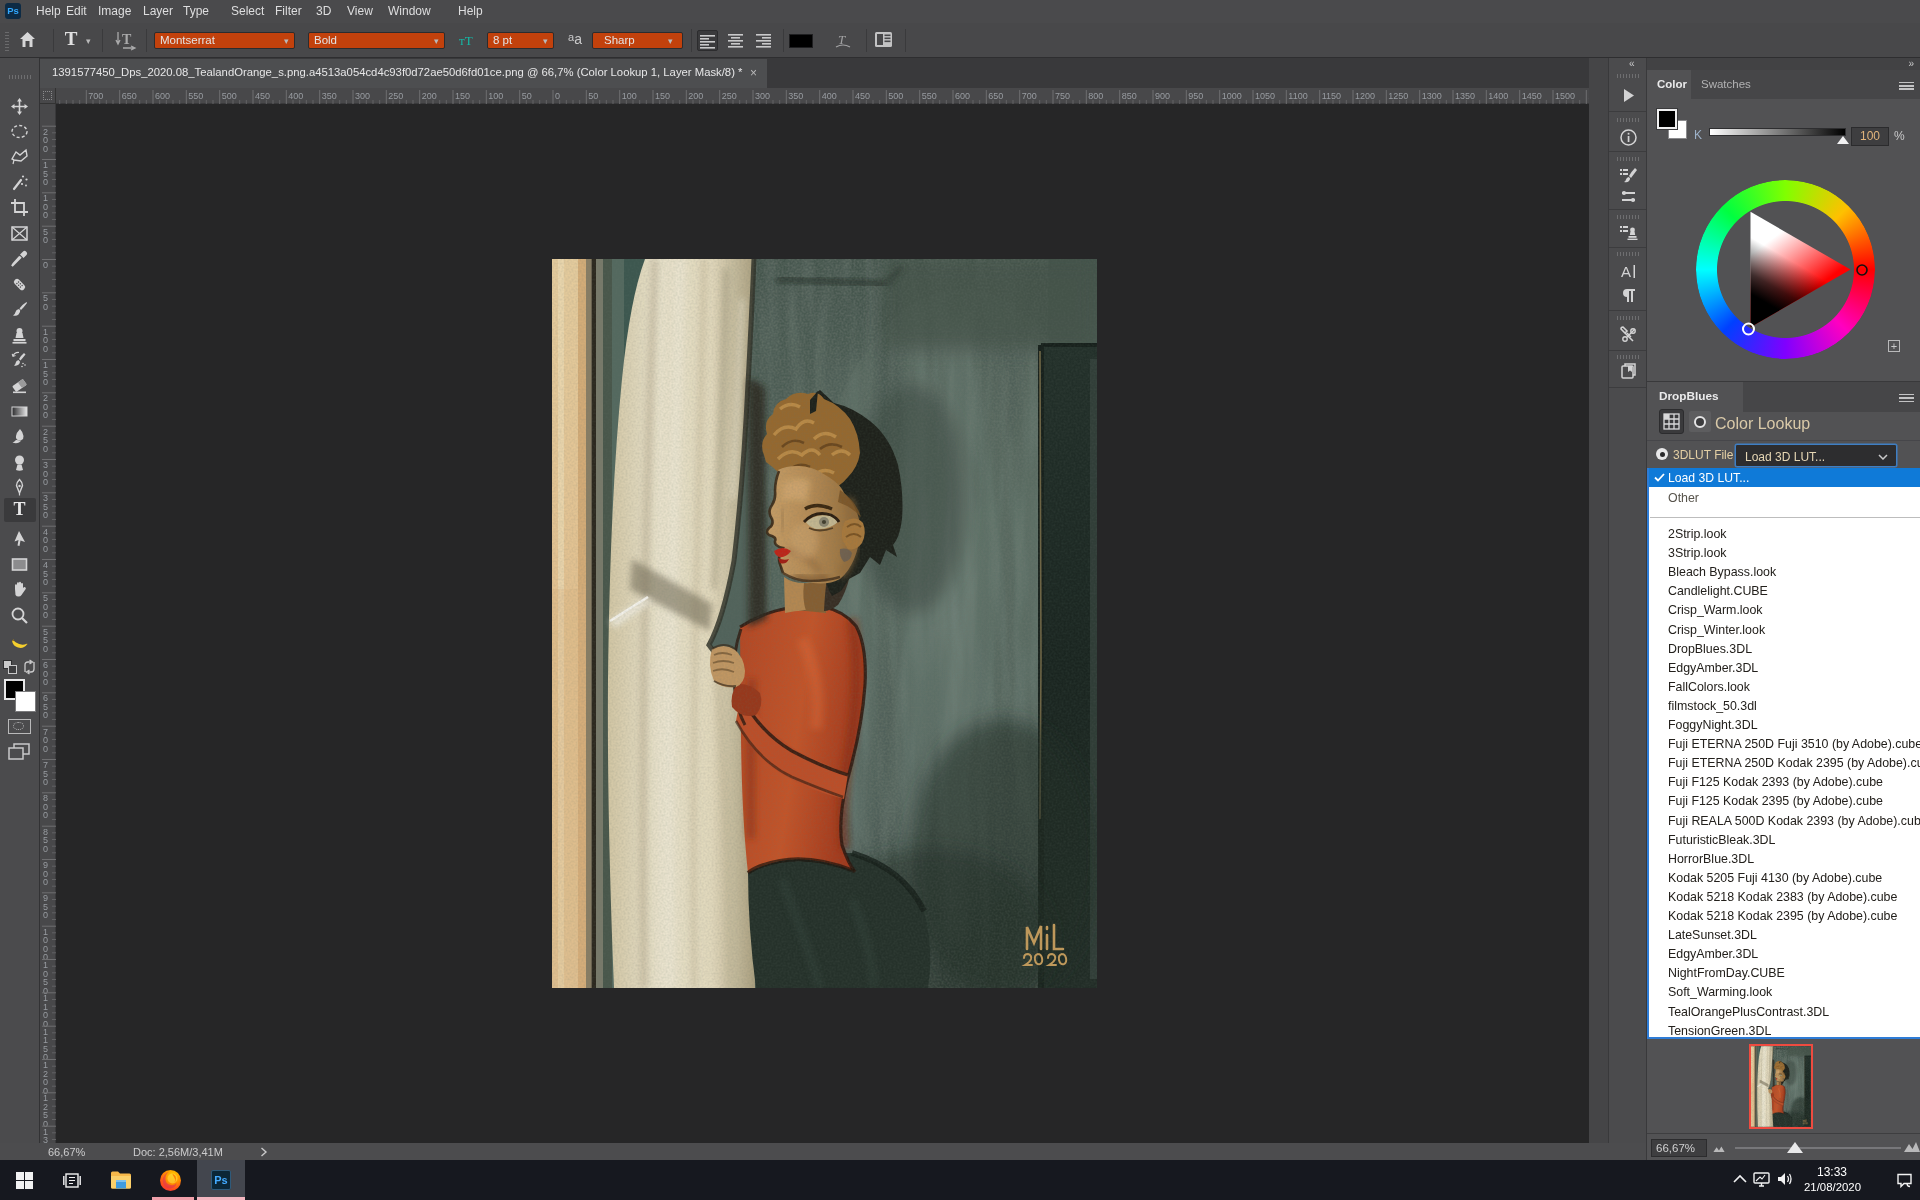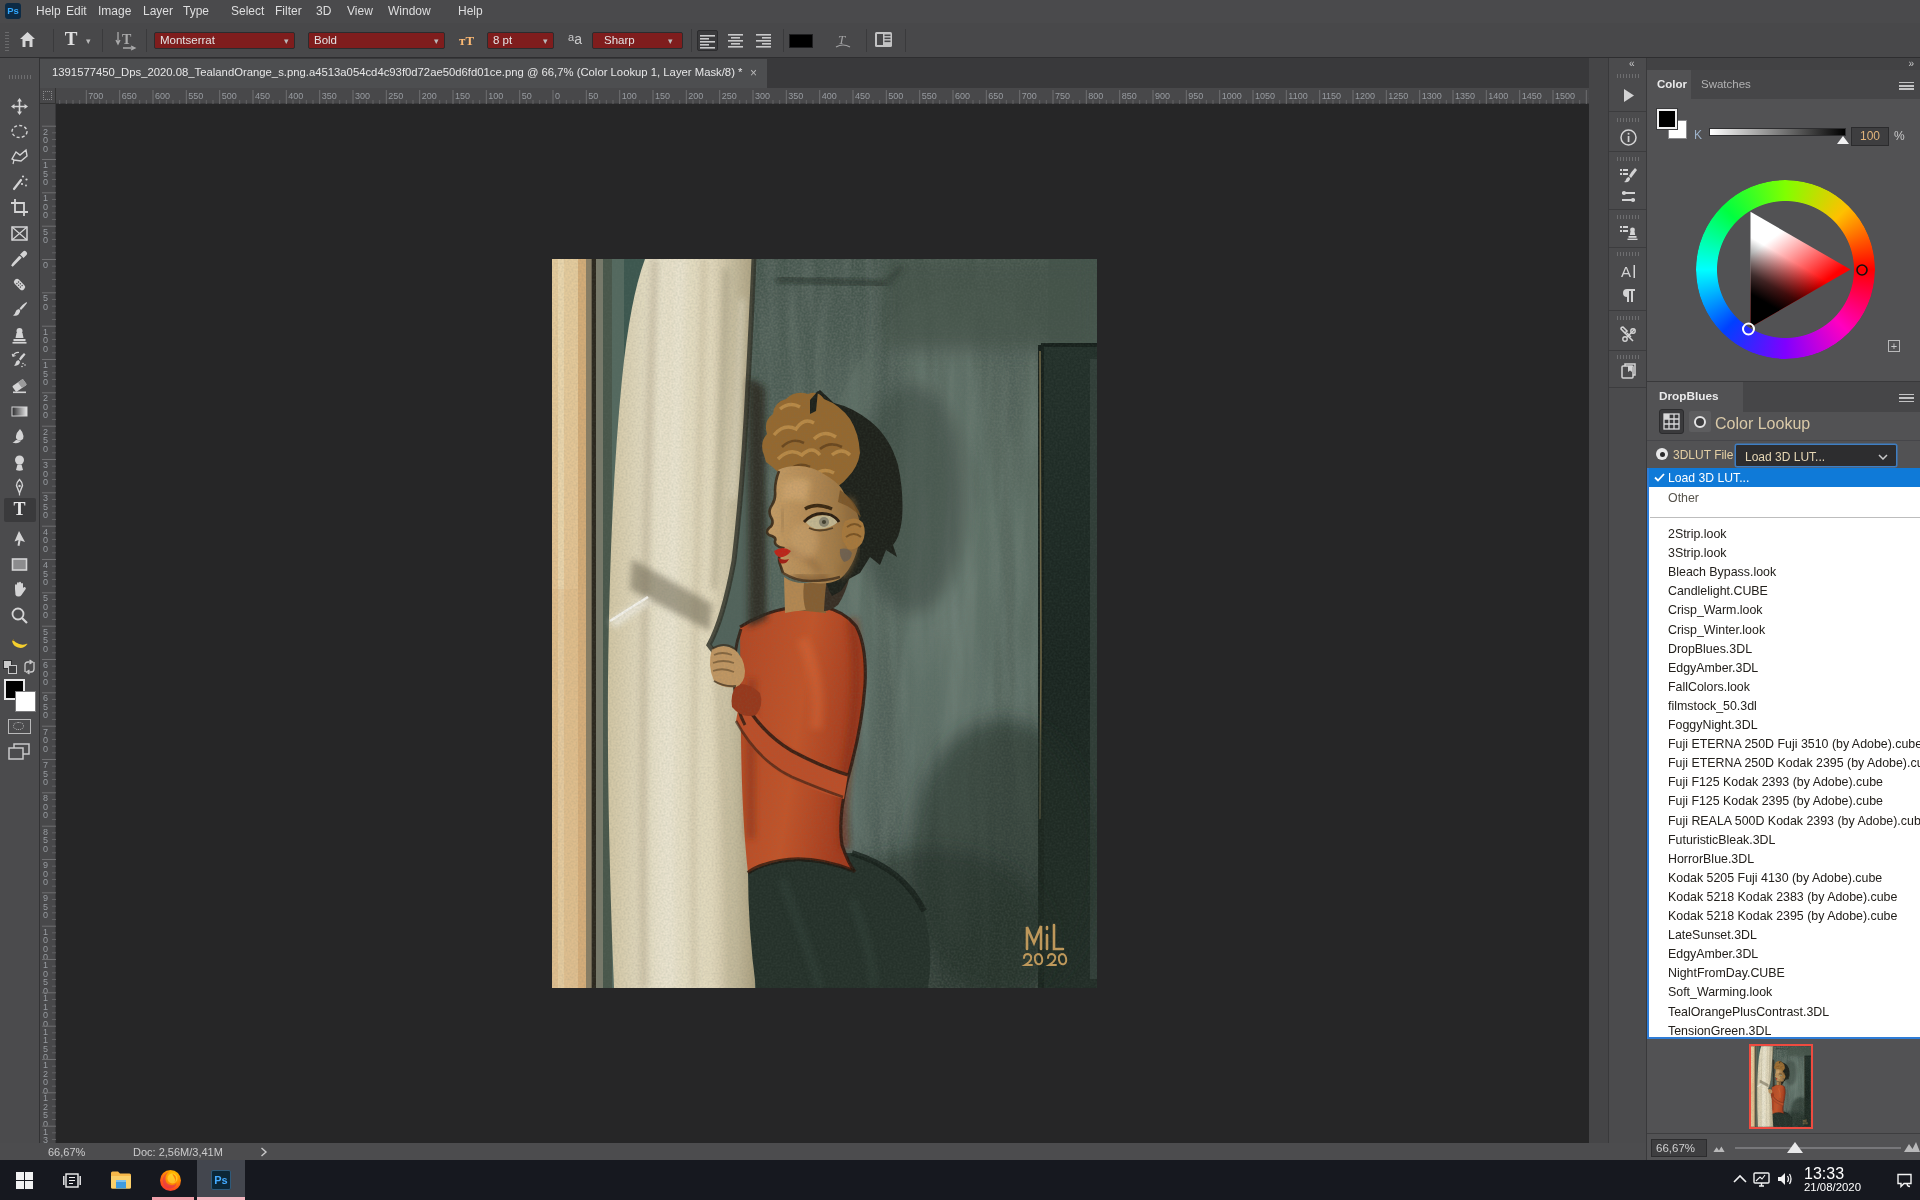--- a/index.html
+++ b/index.html
@@ -2,21 +2,21 @@
 <html><head><meta charset="utf-8">
 <style>
 *{margin:0;padding:0;box-sizing:border-box}
 html,body{width:1920px;height:1200px;overflow:hidden;background:#262627;
  font-family:"Liberation Sans",sans-serif;-webkit-font-smoothing:antialiased}
 .abs{position:absolute}
 #menubar{position:absolute;left:0;top:0;width:1920px;height:23px;background:#4a4a4c;color:#dededf;font-size:12px}
 #menubar span{position:absolute;top:4px}
 #optbar{position:absolute;left:0;top:23px;width:1920px;height:35px;background:#48484a;border-bottom:1px solid #2e2e30}
 .vsep{position:absolute;top:6px;width:1px;height:23px;background:#3a3a3c}
-.field{position:absolute;background:#7f1d1d;border:1px solid #2c2c2e;border-radius:2px;color:#e3e3e4;font-size:11.5px}
+.field{position:absolute;background:#c2410c;border:1px solid #2c2c2e;border-radius:2px;color:#e3e3e4;font-size:11.5px}
 .chev{position:absolute;color:#b9b9ba;font-size:9px}
 #tabbar{position:absolute;left:40px;top:58px;width:1568px;height:30px;background:#39393b}
 #tab{position:absolute;left:40px;top:59px;width:727px;height:29px;background:#4d4e50;color:#e6e6e7;font-size:11.3px}
 #toolbar{position:absolute;left:0;top:58px;width:40px;height:1085px;background:#4b4b4d;border-right:1px solid #323234}
 #hruler{position:absolute;left:40px;top:88px;width:1549px;height:16px;background:#48484a;border-bottom:1px solid #39393b}
 #vruler{position:absolute;left:40px;top:104px;width:16px;height:1039px;background:#48484a;border-right:1px solid #39393b}
 #corner{position:absolute;left:40px;top:88px;width:16px;height:16px;background:#48484a;border-right:1px solid #333;border-bottom:1px solid #333}
 #gutter{position:absolute;left:1589px;top:58px;width:19px;height:1085px;background:#454547}
 #iconstrip{position:absolute;left:1608px;top:58px;width:38px;height:1085px;background:#4b4b4d;border-left:1px solid #39393b}
 #panels{position:absolute;left:1646px;top:58px;width:274px;height:1085px;background:#525254;border-left:1px solid #39393b}
@@ -55,21 +55,21 @@
 <svg class="abs" style="left:115px;top:8px" width="22" height="20" viewBox="0 0 22 20">
       <text x="7" y="13" font-family="Liberation Serif" font-size="14" font-weight="bold" fill="#a9a9aa">T</text>
       <path d="M3 1 V12 M1 9 L3 13 L5 9" stroke="#a9a9aa" stroke-width="1.3" fill="none"></path>
       <path d="M8 17 H19 M16 15 L20 17 L16 19" stroke="#a9a9aa" stroke-width="1.3" fill="none"></path>
     </svg>
 <div class="vsep" style="left:146px"></div>
 <div class="field" style="left:154px;top:9px;width:141px;height:17px;line-height:15px;padding-left:5px">Montserrat</div>
 <div class="chev" style="left:284px;top:13px">▾</div>
 <div class="field" style="left:308px;top:9px;width:137px;height:17px;line-height:15px;padding-left:5px">Bold</div>
 <div class="chev" style="left:434px;top:13px">▾</div>
-<div class="abs" style="left:459px;top:10px;color:#fdba74;font-family:'Liberation Serif',serif;font-size:13px;font-weight:bold">тT</div>
+<div class="abs" style="left:459px;top:10px;color:#14b8a6;font-family:'Liberation Serif',serif;font-size:13px;font-weight:normal">тT</div>
 <div class="field" style="left:487px;top:9px;width:67px;height:17px;line-height:15px;padding-left:5px">8 pt</div>
 <div class="chev" style="left:543px;top:13px">▾</div>
 <div class="abs" style="left:568px;top:8px;color:#c9c9ca;font-size:11px">a<span style="font-size:14px;vertical-align:-3px">a</span></div>
 <div class="field" style="left:592px;top:9px;width:91px;height:17px;line-height:15px;padding-left:11px">Sharp</div>
 <div class="chev" style="left:668px;top:13px">▾</div>
 <div class="vsep" style="left:691px"></div>
 <div class="abs" style="left:697px;top:7px;width:21px;height:21px;background:#3a3a3c;border:1px solid #2c2c2e;border-radius:2px;">
       <svg width="15" height="17" viewBox="0 0 15 17" style="position:absolute;left:2px;top:1px">
         <rect x="0" y="3" width="15" height="1.6" fill="#c9c9ca"></rect>
         <rect x="0" y="6" width="9" height="1.6" fill="#c9c9ca"></rect>
@@ -1241,18 +1241,18 @@
     </svg>
 <svg class="abs" style="left:1753px;top:12px" width="17" height="15" viewBox="0 0 17 15">
       <rect x="1" y="1" width="15" height="10" rx="1" fill="none" stroke="#f2f2f3" stroke-width="1.4"></rect>
       <path d="M6 14 H11 M8.5 11 V14" stroke="#f2f2f3" stroke-width="1.4"></path>
       <path d="M3 9 L7 5 L9 7 L12 3" stroke="#f2f2f3" stroke-width="1.1" fill="none"></path>
     </svg>
 <svg class="abs" style="left:1777px;top:12px" width="16" height="14" viewBox="0 0 16 14">
       <path d="M1 5 H4 L8 1 V13 L4 9 H1 Z" fill="#f2f2f3"></path>
       <path d="M10.5 4 Q12.5 7 10.5 10 M12.5 2 Q15.5 7 12.5 12" stroke="#f2f2f3" stroke-width="1.3" fill="none"></path>
     </svg>
-<div class="abs" style="left:1804px;top:5px;width:56px;text-align:left;font-size:16px">13:33</div>
+<div class="abs" style="left:1804px;top:5px;width:56px;text-align:center;font-size:12px">13:33</div>
 <div class="abs" style="left:1804px;top:21px;width:56px;text-align:right;font-size:11.4px">21/08/2020</div>
 <svg class="abs" style="left:1896px;top:13px" width="17" height="15" viewBox="0 0 17 15">
       <path d="M2 1.5 H15 V10.5 H8 L5 13.5 V10.5 H2 Z" fill="none" stroke="#f2f2f3" stroke-width="1.4"></path>
       <path d="M11 10.5 Q11 13.5 14 13.5" stroke="#f2f2f3" stroke-width="1.3" fill="none"></path>
     </svg>
 </div>
 </body></html>

